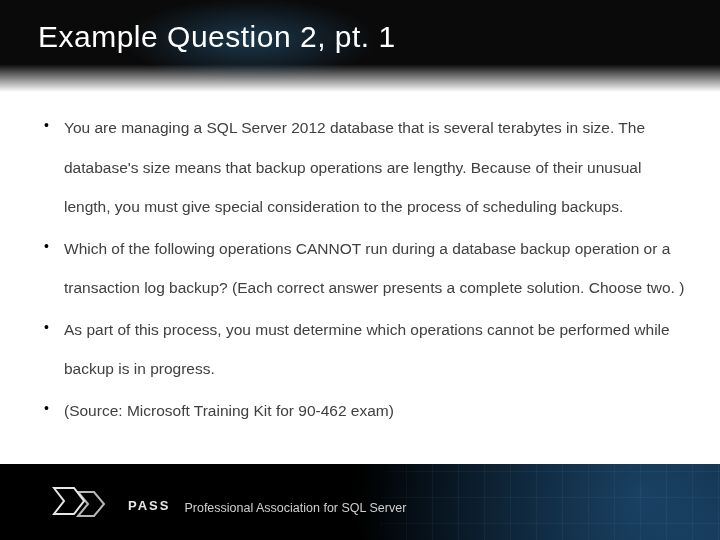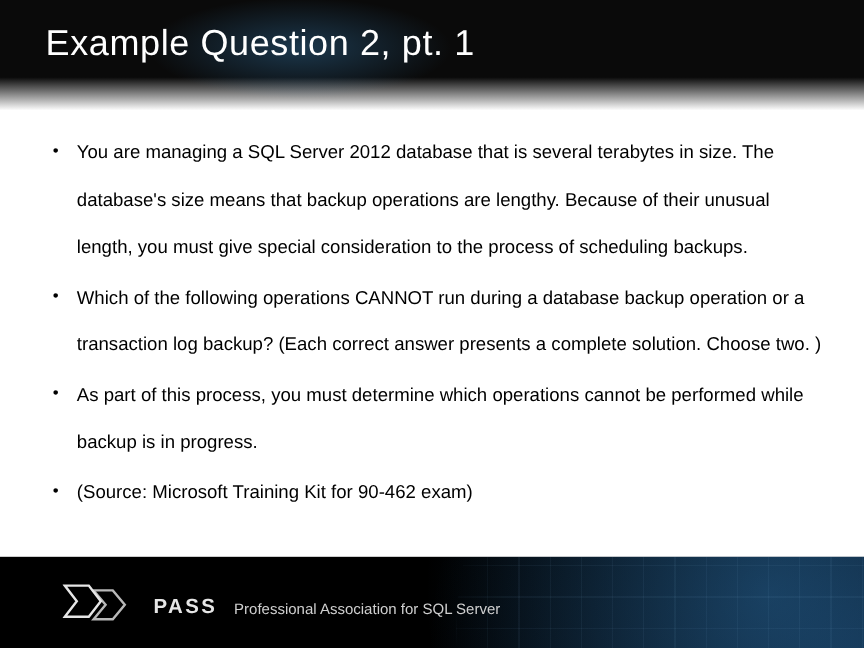--- a/index.html
+++ b/index.html
@@ -47,21 +47,21 @@
   .bullets {
     list-style: none;
     padding: 0;
     margin: 0;
   }
   .bullets > li {
     position: relative;
     padding-left: 26px;
     font-size: 15.5px;
     line-height: 2.55;
-    color: #000000;
+    color: #404040;
     margin-bottom: 2px;
   }
   .bullets > li::before {
     content: "•";
     position: absolute;
     left: 6px;
     top: 0;
     font-size: 14px;
     color: #000;
   }
@@ -107,21 +107,21 @@
     height: 40px;
     position: relative;
   }
   .pass-mark svg { display: block; }
   .logo-text-stack {
     display: flex;
     flex-direction: column;
     line-height: 1.15;
   }
   .pass-word {
-    font-size: 17px;
+    font-size: 13px;
     font-weight: 700;
     letter-spacing: 2px;
     color: #e6e6e6;
   }
   .pass-tagline {
     font-size: 12.5px;
     color: #cfcfcf;
     font-weight: 400;
     margin-top: 4px;
   }

